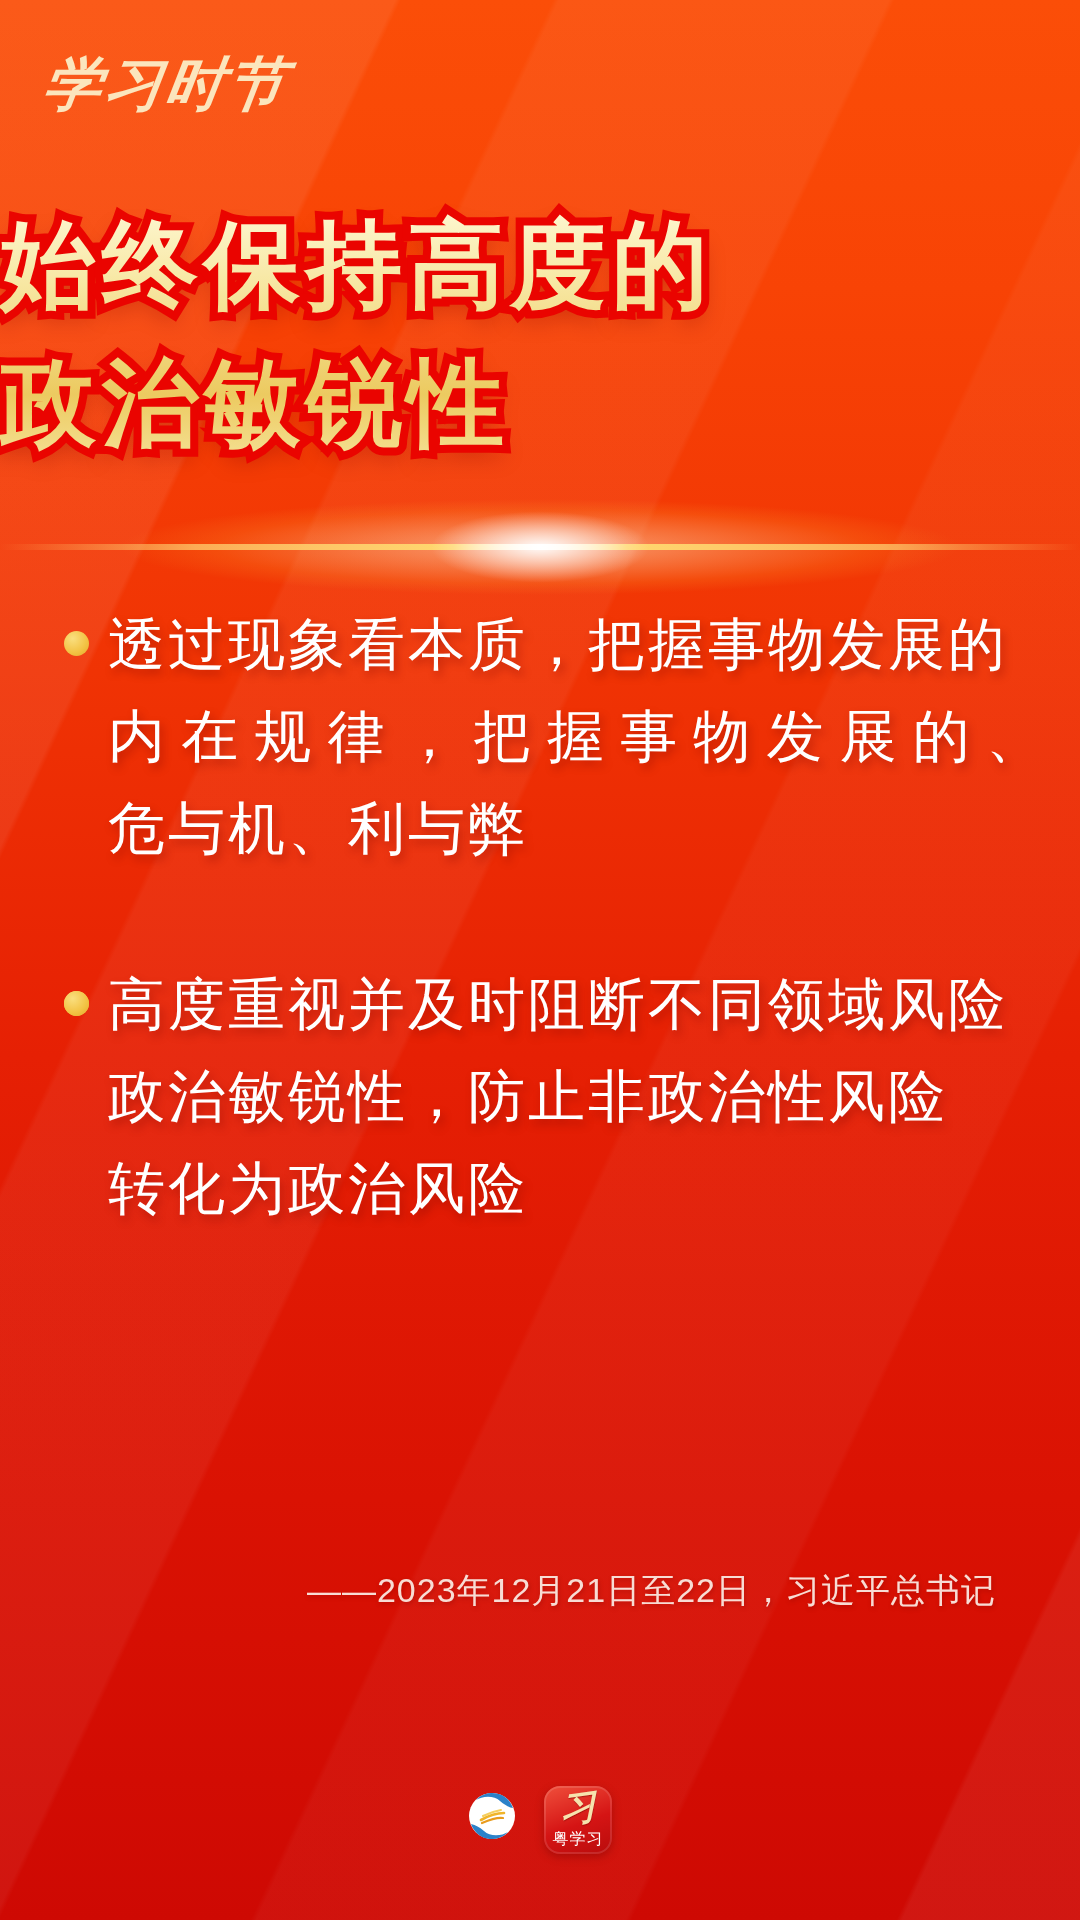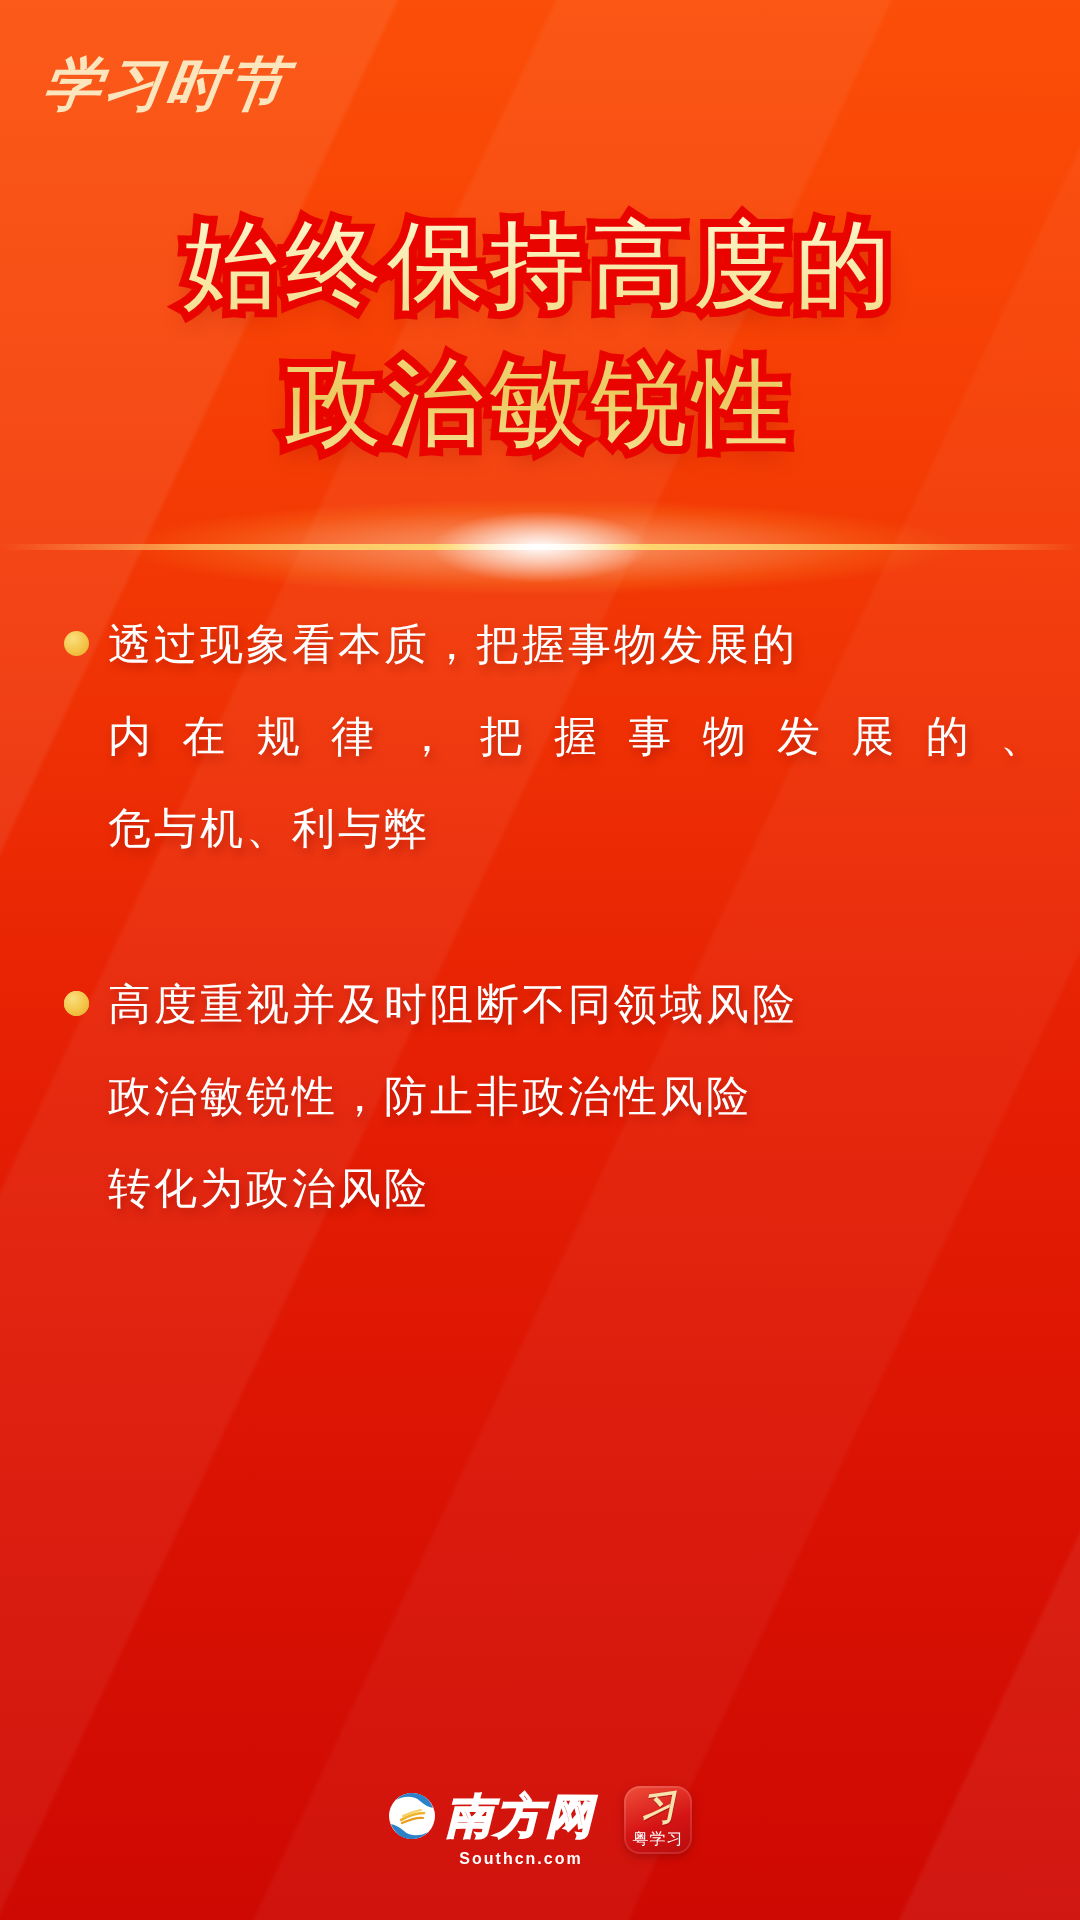--- a/index.html
+++ b/index.html
@@ -21,22 +21,22 @@
   }
 
   
   .brand {
     position:absolute; top:46px; left:44px;
     font-size:58px; font-weight:900; color:#fbe5bd;
     transform:skewX(-8deg); letter-spacing:3px; font-style:italic;
   }
 
   
-  .title { position:absolute; top:196px; left:0; width:100%; text-align:center;
-           font-weight:400; font-size:96px; line-height:138px; letter-spacing:6px; }
+  .title { position:absolute; top:196px; left:0; width:100%; 
+           font-weight:700; font-size:96px; line-height:138px; letter-spacing:6px; }
   .title .layer { position:absolute; top:0; left:0; width:100%; }
   .title .layer-stroke { color:#ea0400; -webkit-text-stroke:16px #ea0400;
            text-shadow:0 10px 22px rgba(130,0,0,0.45); }
   .title .layer-fill { position:relative; color:#f2d878; }
   @supports (-webkit-background-clip: text) {
     .title .layer-fill {
       background:linear-gradient(180deg,#fdf6ce 6%,#f7e7a2 32%,#ecca60 72%,#f6e49c 100%);
       -webkit-background-clip:text; background-clip:text; color:transparent;
     }
   }
@@ -45,21 +45,21 @@
   .flare { position:absolute; top:467px; left:0; width:1080px; height:160px; pointer-events:none; }
   .flare .glow { position:absolute; inset:0;
     background:radial-gradient(ellipse 560px 64px at 50% 50%, rgba(255,238,200,0.55), rgba(255,170,50,0.18) 58%, rgba(255,170,50,0) 75%); }
   .flare .line { position:absolute; top:77px; left:0; right:0; height:6px;
     background:linear-gradient(90deg, rgba(255,200,100,0) 0%, rgba(255,205,110,0.75) 18%, #ffd76e 42%, #ffffff 50%, #ffd76e 58%, rgba(255,205,110,0.75) 82%, rgba(255,200,100,0) 100%); }
   .flare .core { position:absolute; top:44px; left:430px; width:220px; height:72px;
     background:radial-gradient(ellipse, rgba(255,255,255,0.95), rgba(255,255,255,0) 70%); }
 
   
   .bullets { position:absolute; top:598px; left:64px; width:982px;
-             color:#ffffff; font-size:43px; line-height:92px; font-weight:500; }
+             color:#ffffff; font-size:57px; line-height:92px; font-weight:500; }
   .bullet { position:relative; padding-left:44px; margin-bottom:84px;
             letter-spacing:3px; text-shadow:3px 5px 9px rgba(140,10,5,0.45); }
   .bullet:last-child { margin-bottom:0; }
   .dot { position:absolute; left:0; top:33px; width:25px; height:25px; border-radius:50%;
          background:radial-gradient(circle at 35% 30%, #fadf7f, #f2c243 60%, #e3a82c); }
   .bline { white-space:nowrap; }
   .bline.spread { white-space:normal; text-align:justify; text-align-last:justify; }
 
   
   .attribution { position:absolute; top:1564px; right:84px; text-align:center;
@@ -129,37 +129,34 @@
     <div class="bullet">
       <span class="dot"></span>
       <div class="bline">高度重视并及时阻断不同领域风险</div>
       <div class="bline">政治敏锐性，防止非政治性风险</div>
       <div class="bline">转化为政治风险</div>
     </div>
 
   </div>
 
   <div class="attribution">
+    <div>——2023年12月21日至22日，习近平总书记</div>
   </div>
 
   <div class="footer">
 
     <div class="southcn">
       <svg viewBox="0 0 48 48" aria-hidden="true">
         <circle cx="24" cy="24" r="23" fill="#ffffff"></circle>
         <path d="M45 16 A 22 22 0 0 0 8 8 C 14 4 26 3 32 9 C 37 13 40 15 45 16 Z" fill="#2b82c9"></path>
         <path d="M3 32 A 22 22 0 0 0 40 40 C 34 44 22 45 16 39 C 11 35 8 33 3 32 Z" fill="#2b82c9"></path>
         <path d="M13 28 C 20 24 28 21 36 21" stroke="#f0b429" stroke-width="2.6" fill="none" stroke-linecap="round"></path>
         <path d="M14 31 C 21 28 29 25 35 26" stroke="#e89b1c" stroke-width="2.2" fill="none" stroke-linecap="round"></path>
         <path d="M15 24 C 21 21 27 19 33 18" stroke="#f6cf5e" stroke-width="2" fill="none" stroke-linecap="round"></path>
       </svg>
-      <div class="southcn-col">
-        <div class="southcn-name outline-cn">南方网</div>
-        <div class="southcn-domain">Southcn.com</div>
-      </div>
     </div>
 
     <div class="yxx">
       <div class="yxx-glyph">习</div>
       <div class="yxx-label">粤学习</div>
     </div>
 
   </div>
 </div>
 

